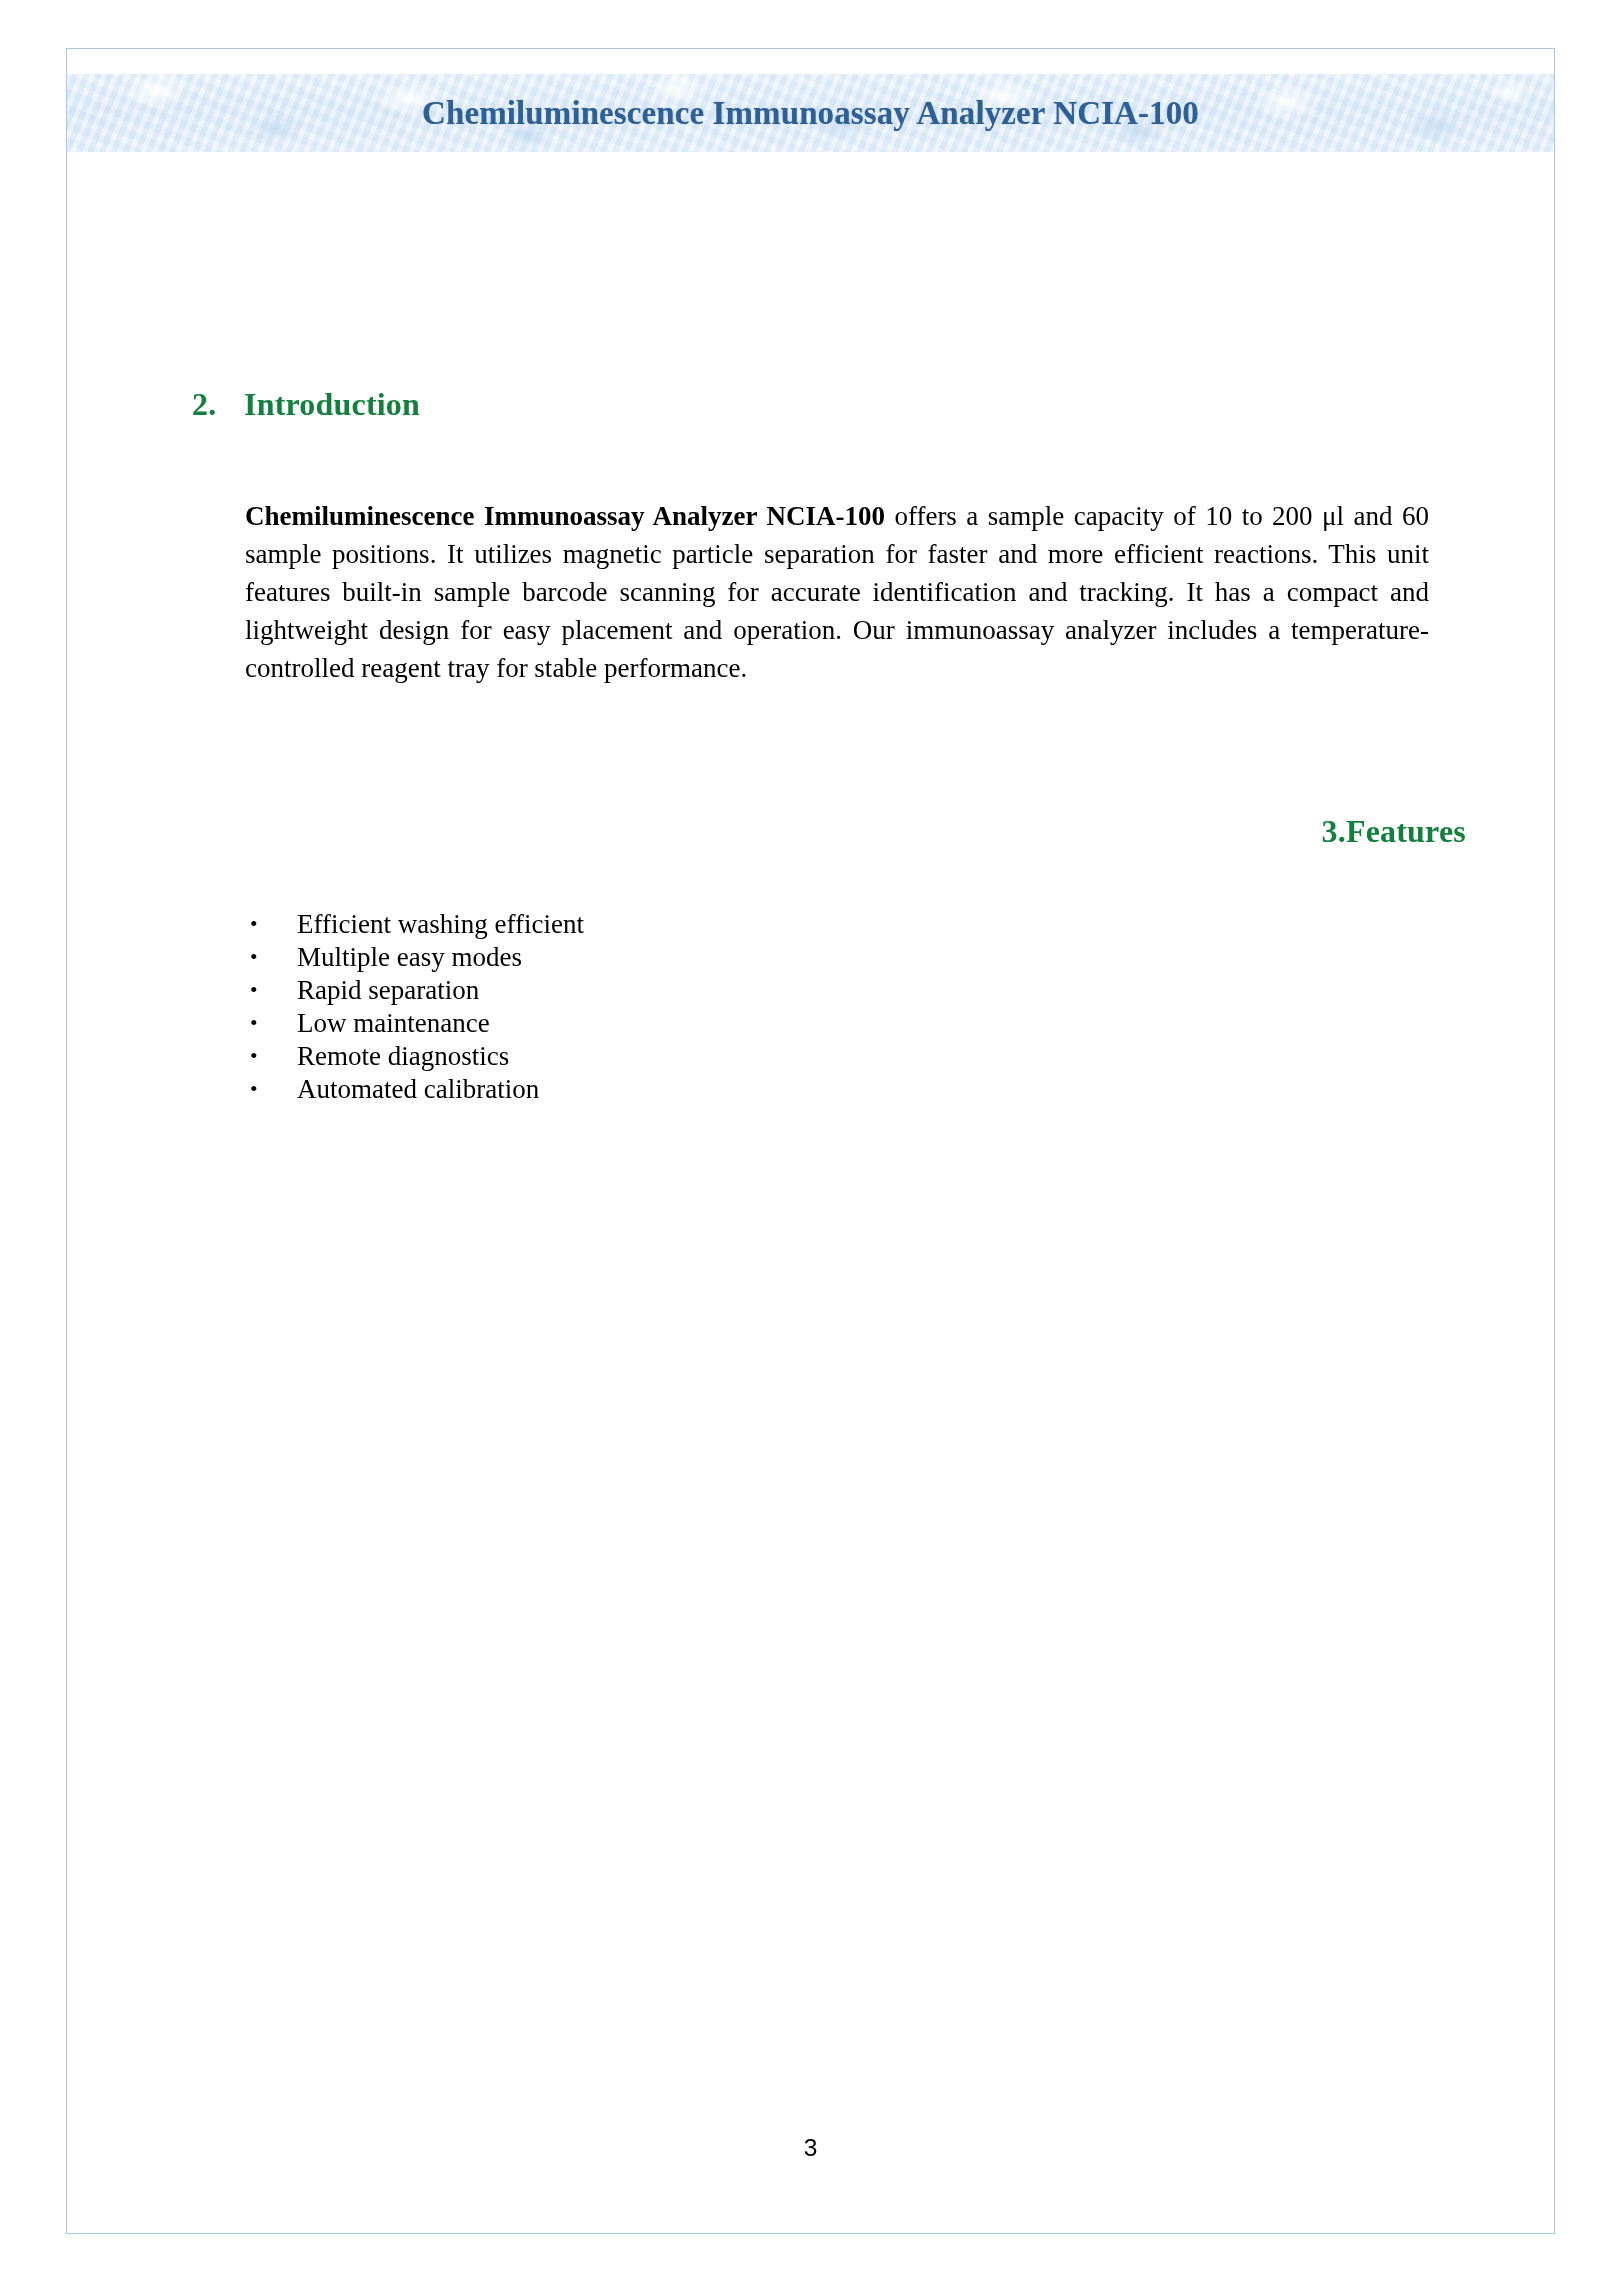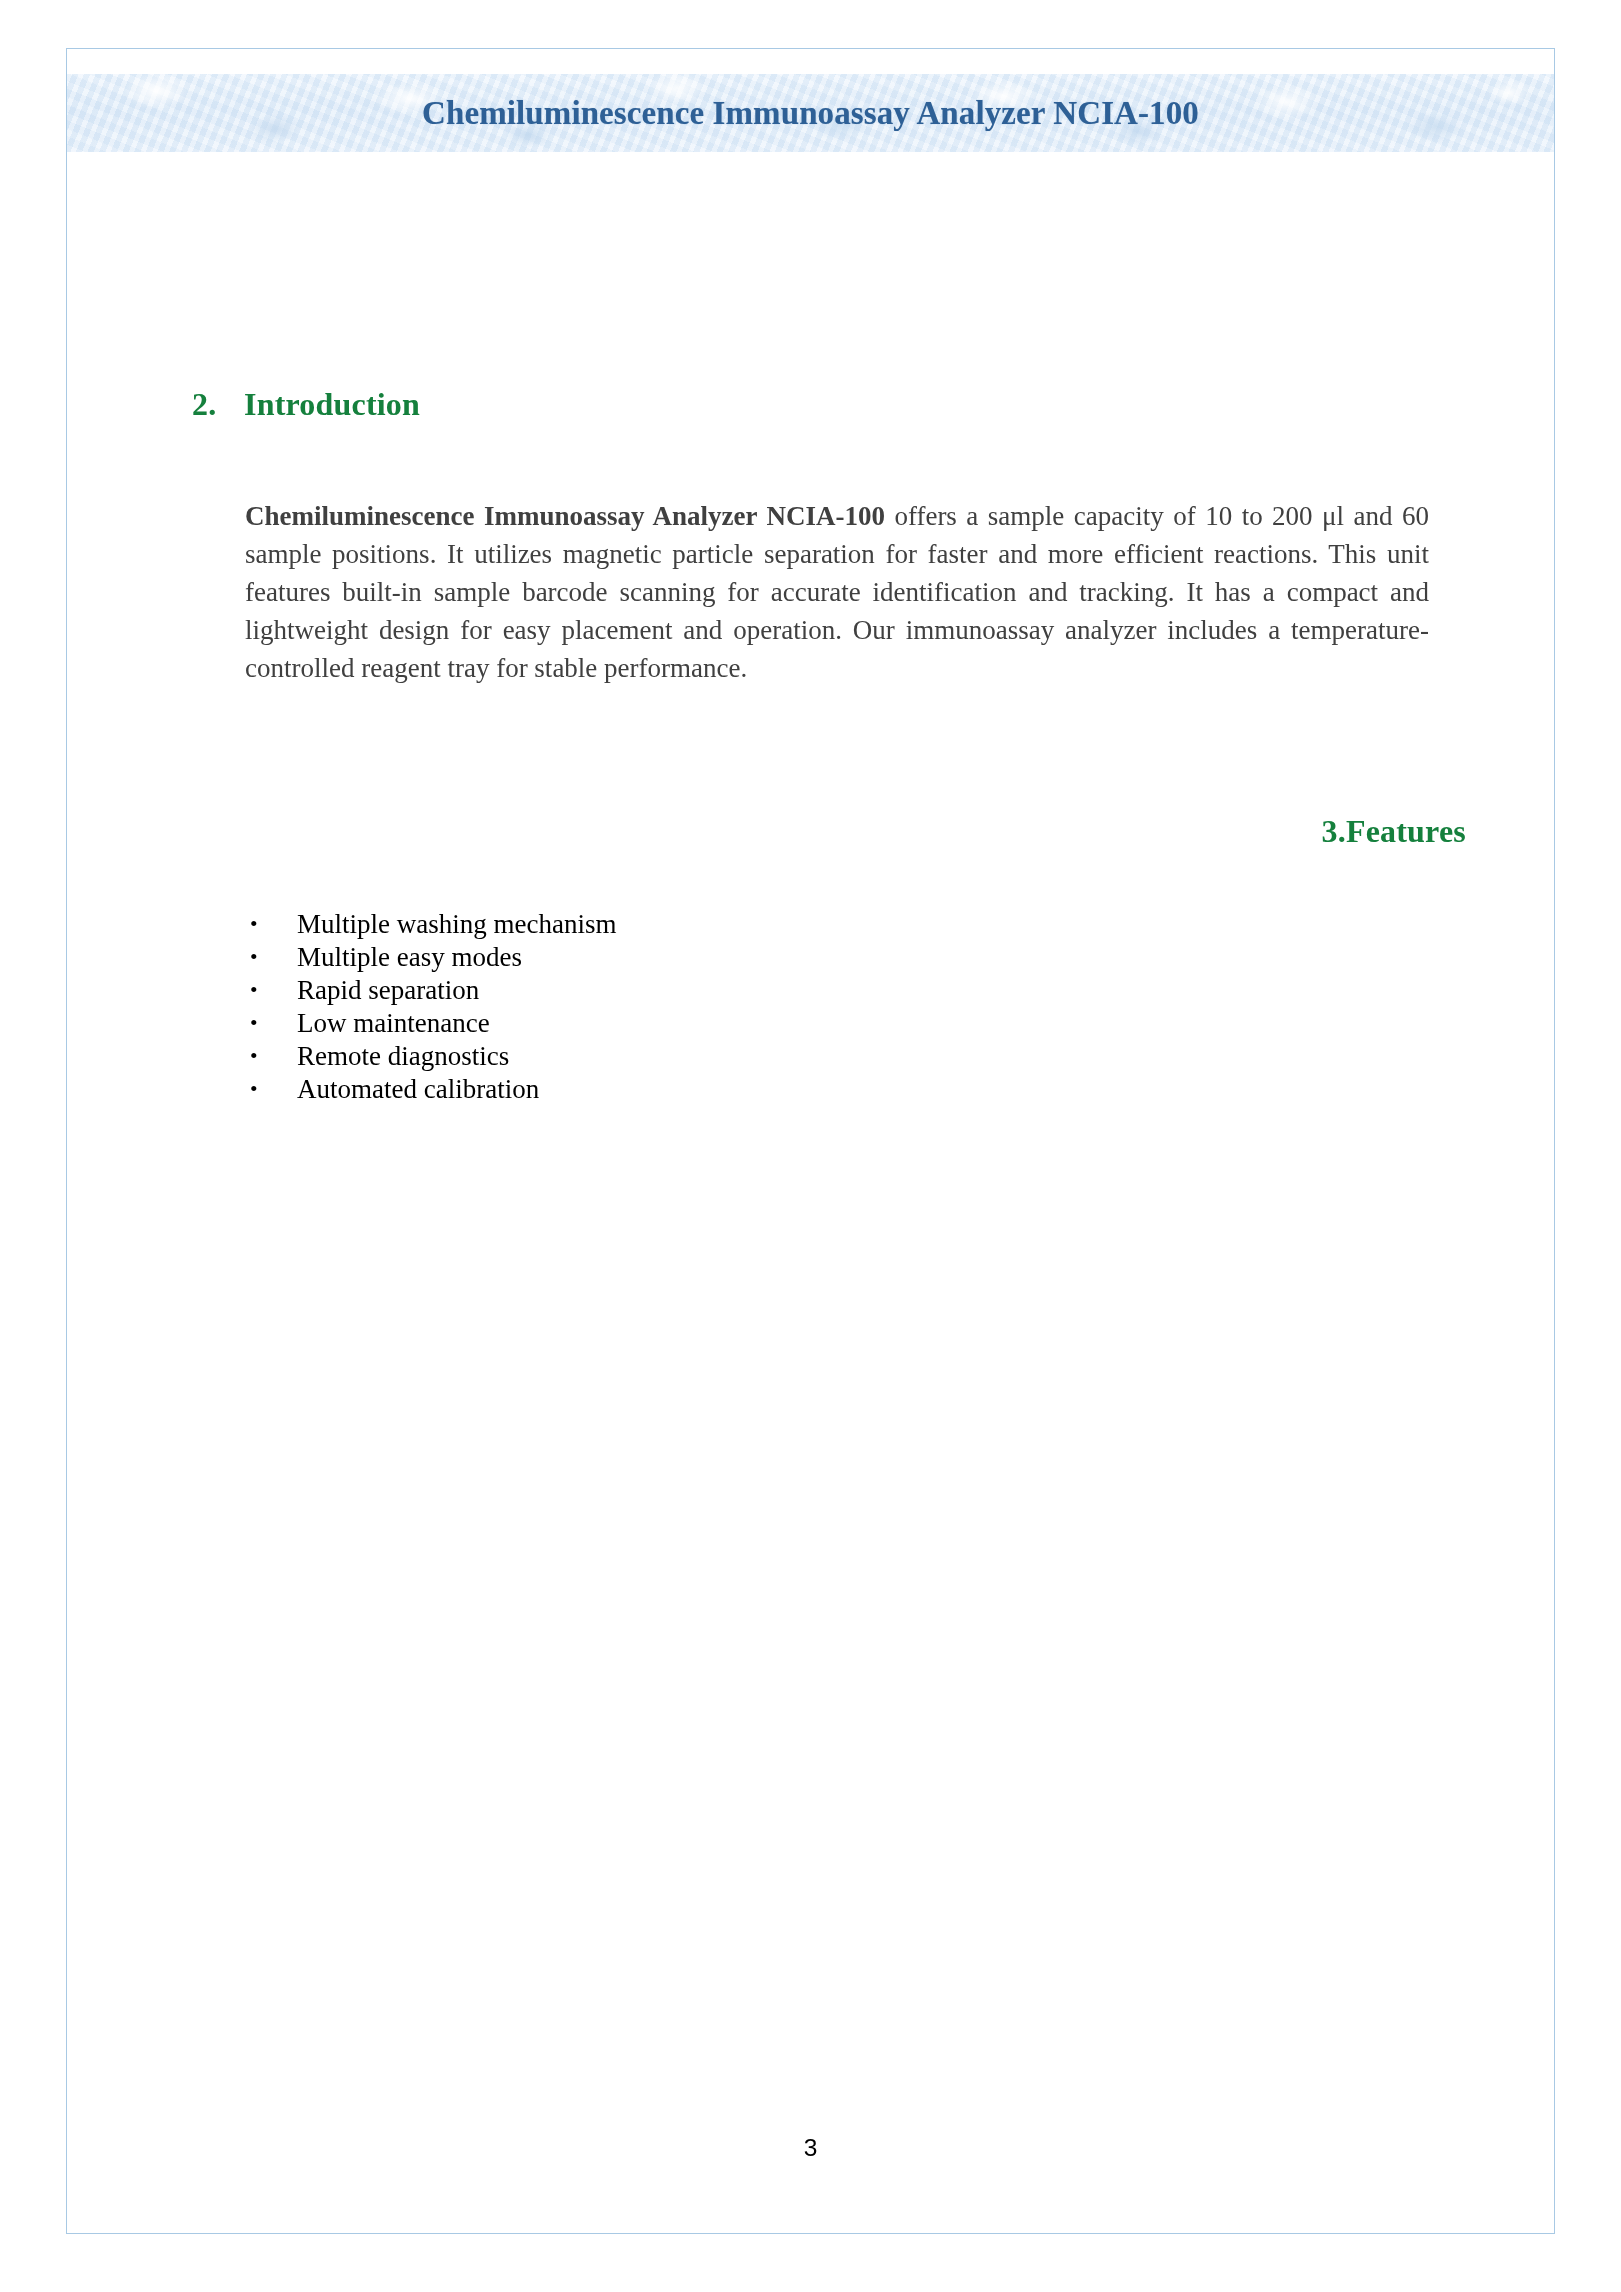--- a/index.html
+++ b/index.html
@@ -106,21 +106,21 @@
   #heading-introduction { top: 377px; }
   #heading-features     { top: 804px; text-align: right; }
 
   .body-paragraph {
     position: absolute;
     left: 245px;
     width: 1184px;
     font-family: "Liberation Serif", serif;
     font-size: 27px;
     line-height: 38px;
-    color: #404040;
+    color: #000000;
     text-align: justify;
     text-justify: inter-word;
     hyphens: manual;
   }
   .body-paragraph b { font-weight: bold; }
 
   #intro-paragraph { top: 461px; }
 
   
   #feature-list {
@@ -181,21 +181,21 @@
 
     <p class="body-paragraph" id="intro-paragraph"><b>Chemiluminescence Immunoassay Analyzer NCIA-100</b><span> offers a sample capacity of 10 to 200 μl and 60 sample positions. It utilizes magnetic particle separation for faster and more efficient reactions. This unit features built-in sample barcode scanning for accurate identification and tracking. It has a compact and lightweight design for easy placement and operation. Our immunoassay analyzer includes a temperature-controlled reagent tray for stable performance.</span></p>
 
     <div class="section-heading" id="heading-features">
       <span class="num">3.</span><span>Features</span>
     </div>
 
     <ul id="feature-list">
       <li>
         <span class="bullet-marker">•</span>
-        <span>Multiple washing mechanism</span>
+        <span>Efficient washing efficient</span>
       </li>
       <li>
         <span class="bullet-marker">•</span>
         <span>Multiple easy modes</span>
       </li>
       <li>
         <span class="bullet-marker">•</span>
         <span>Rapid separation</span>
       </li>
       <li>

